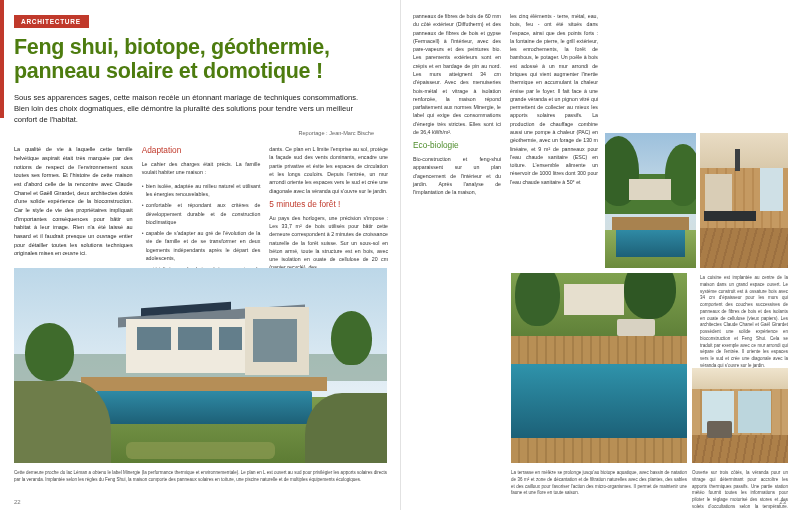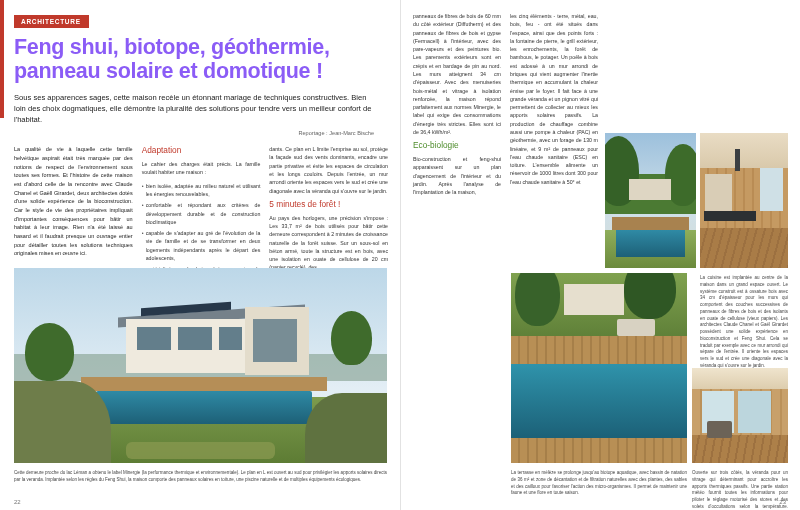--- a/index.html
+++ b/index.html
@@ -33,21 +33,21 @@
     font-weight:bold;
     letter-spacing:.7px;
     padding:3px 8px 3px 7px;
     margin:0 0 7px 0;
     text-transform:uppercase;
   }
   .title{
     font-size:21.5px;
     line-height:1.12;
     font-weight:bold;
-    color:#8b5cf6;
+    color:#4d7c0f;
     margin:0 0 9px 0;
     letter-spacing:-.3px;
     max-width:355px;
   }
   .standfirst{
     font-size:7.6px;
     line-height:1.45;
     color:#222;
     max-width:360px;
     margin:0 0 4px 0;
@@ -182,21 +182,21 @@
 </head>
 <body>
 
 <div class="spread">
 
   <div class="page page-left">
     <div class="rule-red"></div>
 
     <div class="cat-badge">ARCHITECTURE</div>
     <h1 class="title">Feng shui, biotope, géothermie, panneau solaire et domotique !</h1>
-    <div class="standfirst">Sous ses apparences sages, cette maison recèle un étonnant mariage de techniques constructives. Bien loin des choix dogmatiques, elle démontre la pluralité des solutions pour tendre vers un meilleur confort de l'habitat.</div>
+    <div class="standfirst">Sous ses apparences sages, cette maison recèle un étonnant mariage de techniques consommations. Bien loin des choix dogmatiques, elle démontre la pluralité des solutions pour tendre vers un meilleur confort de l'habitat.</div>
     <div class="byline">Reportage : Jean-Marc Bische</div>
 
     <div class="cols">
       <div class="col">
         <p class="lead">La qualité de vie à laquelle cette famille helvétique aspirait était très marquée par des notions de respect de l'environnement sous toutes ses formes. Et l'histoire de cette maison est d'abord celle de la rencontre avec Claude Chanel et Gaëll Girardet, deux architectes dotés d'une solide expérience de la bioconstruction. Car le style de vie des propriétaires impliquait d'importantes conséquences pour bâtir un habitat à leur image. Rien n'a été laissé au hasard et il faudrait presque un ouvrage entier pour détailler toutes les solutions techniques originales mises en œuvre ici.</p>
       </div>
       <div class="col">
         <div class="subhead">Adaptation</div>
         <p>Le cahier des charges était précis. La famille voulait habiter une maison :</p>
         <ul class="bullets">

